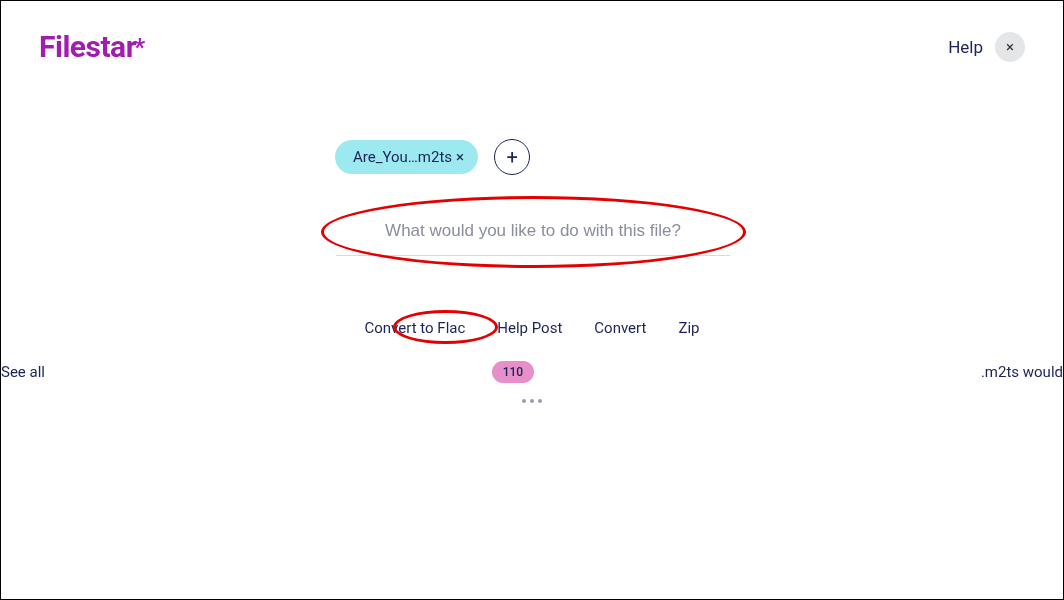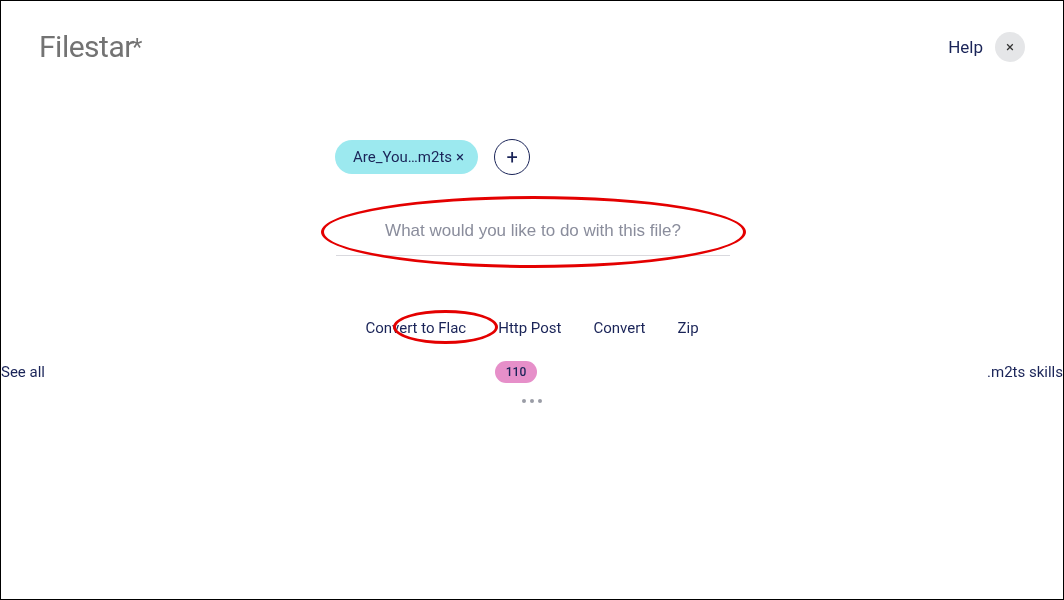--- a/index.html
+++ b/index.html
@@ -13,22 +13,22 @@
       overflow: hidden;
     }
     .header {
       display: flex;
       align-items: center;
       justify-content: space-between;
       padding: 28px 38px 0 38px;
     }
     .brand {
       font-size: 30px;
-      font-weight: 400;
-      color: #737373;
+      font-weight: 700;
+      color: #a21caf;
       letter-spacing: -0.5px;
     }
     .brand-star {
       font-size: 24px;
       vertical-align: 2px;
       margin-left: -2px;
     }
     .header-right {
       display: flex;
       align-items: center;
@@ -210,30 +210,30 @@
     </div>
   </div>
 
   <div class="input-wrap">
     <input class="main-input" type="text" placeholder="What would you like to do with this file?" style="">
   </div>
   <div class="annot-input"></div>
 
   <div class="skills-row">
     <span class="skill">Convert to Flac</span>
-    <span class="skill">Http Post</span>
+    <span class="skill">Help Post</span>
     <span class="skill">Convert</span>
     <span class="skill">Zip</span>
   </div>
   <div class="annot-skill"></div>
 
   <div class="seeall-row">
     <span>See all</span>
     <span class="count-pill">110</span>
-    <span>.m2ts skills</span>
+    <span>.m2ts would</span>
   </div>
 
   <div class="dots-row">
     <div class="dot"></div>
     <div class="dot"></div>
     <div class="dot"></div>
   </div>
 
 </div>
 

